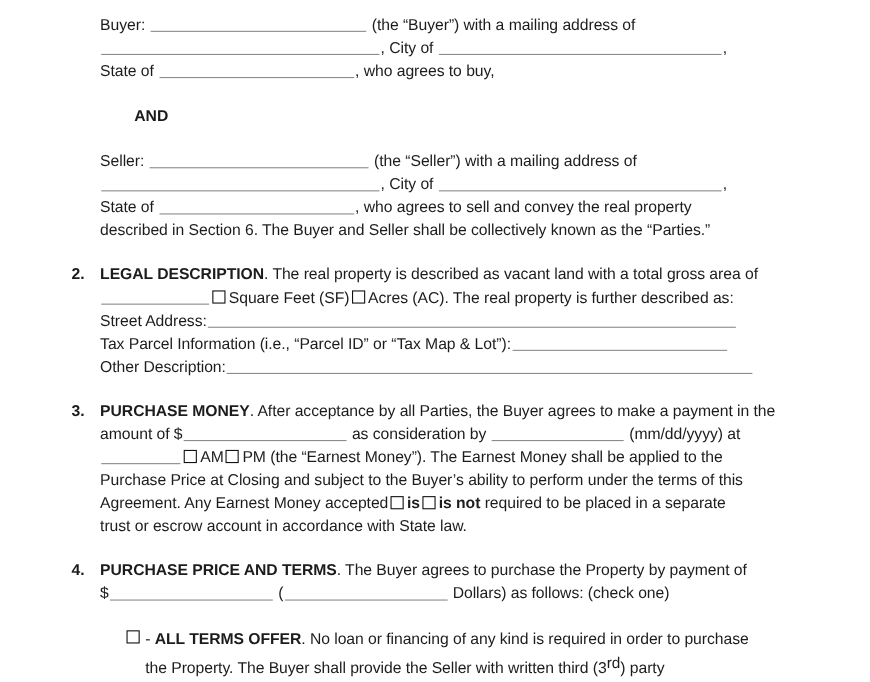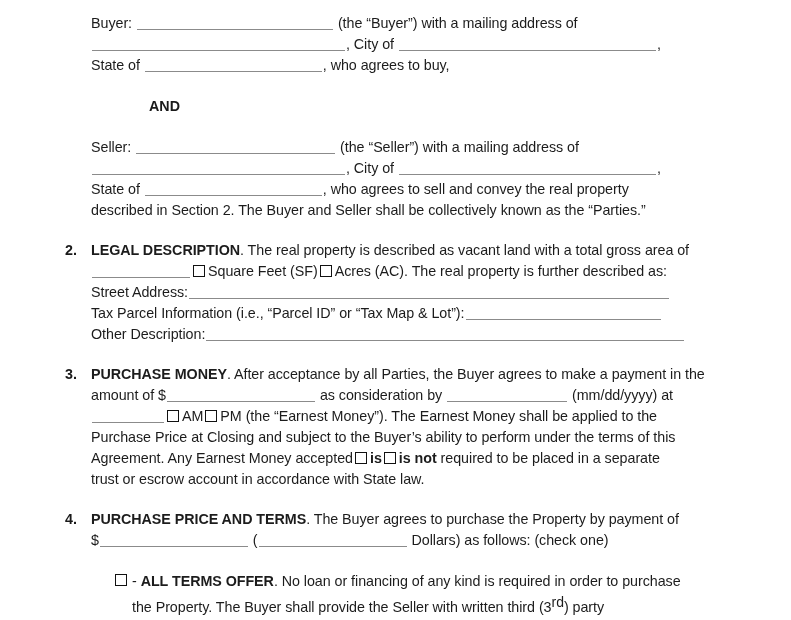--- a/index.html
+++ b/index.html
@@ -56,21 +56,21 @@
     vertical-align: -1px;
     margin: 0 3px 0 2px;
     box-sizing: content-box;
   }
 
   sup { font-size: 14px; vertical-align: 5px; }
 
   
   .party-block { margin-left: 26px; }
   .and-row {
-    margin-left: 84px;
+    margin-left: 57px;
     margin-top: 20px;
     margin-bottom: 20px;
     font-weight: bold;
     font-size: 14.3px;
     line-height: 21px;
   }
 
   .section {
     display: flex;
     align-items: flex-start;
@@ -124,21 +124,21 @@
       <span>(the “Seller”) with a mailing address of</span>
     </div>
     <div class="ln">
       <span class="rule" style="width:253px"></span><span>, City of</span>
       <span class="rule" style="width:257px"></span><span>,</span>
     </div>
     <div class="ln">
       <span>State of</span>
       <span class="rule" style="width:177px"></span><span>, who agrees to sell and convey the real property</span>
     </div>
-    <div class="ln">described in Section 2. The Buyer and Seller shall be collectively known as the “Parties.”</div>
+    <div class="ln">described in Section 6. The Buyer and Seller shall be collectively known as the “Parties.”</div>
   </div>
 
   <div class="section">
     <div class="sec-num">2.</div>
     <div class="sec-body">
       <div class="ln">
         <span class="b">LEGAL DESCRIPTION</span><span>. The real property is described as vacant land with a total gross area of</span>
       </div>
       <div class="ln">
         <span class="rule" style="width:98px"></span><span class="cbx"></span><span>Square Feet (SF)</span><span class="cbx"></span><span>Acres (AC)</span><span>. The real property is further described as:</span>

